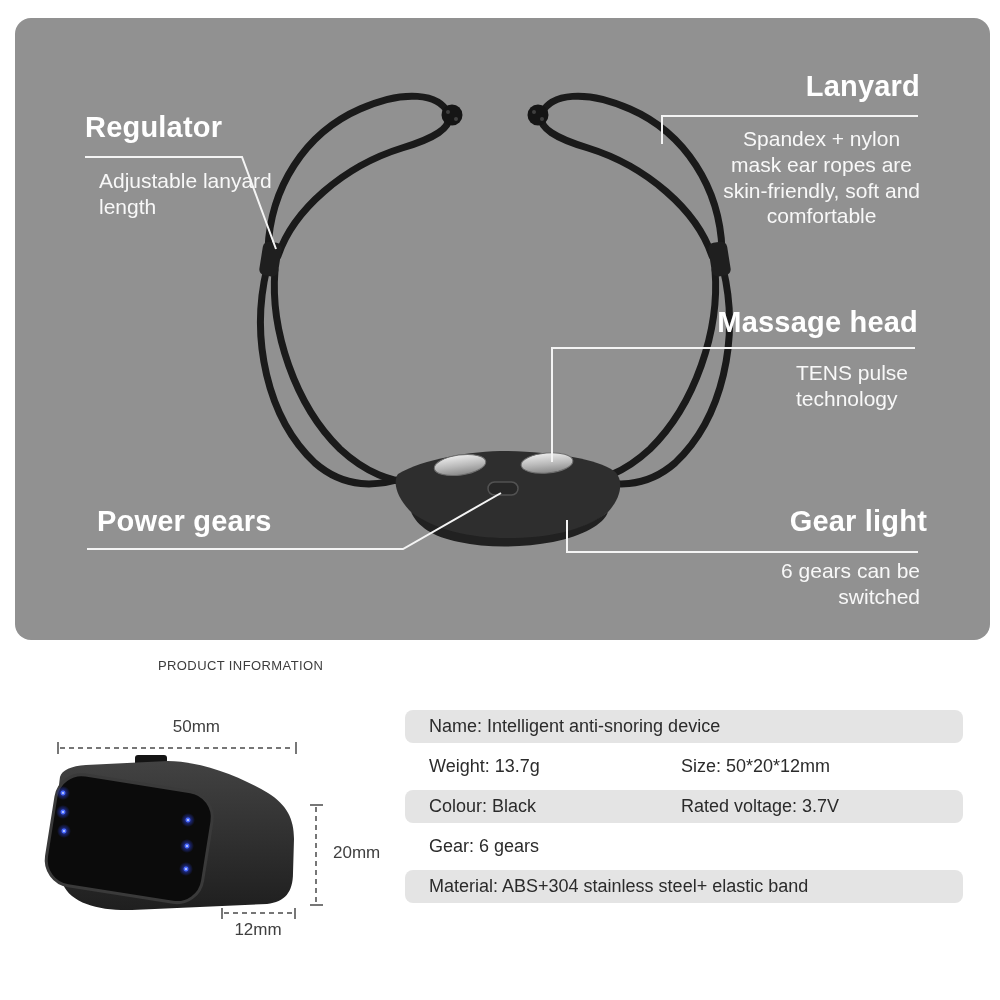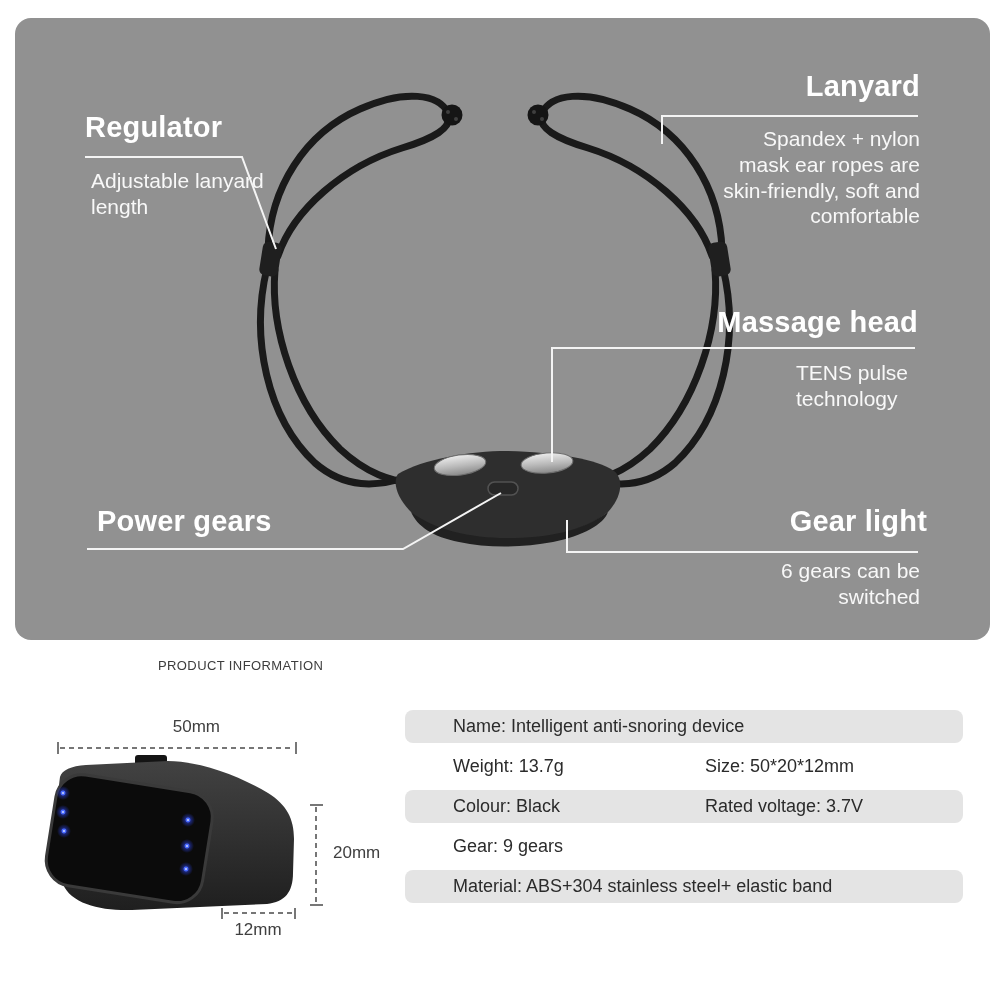--- a/index.html
+++ b/index.html
@@ -15,23 +15,23 @@
   .panel svg{position:absolute;left:0;top:0;}
   .callout-title{
     position:absolute;color:#ffffff;font-size:29px;font-weight:600;
     letter-spacing:.2px;white-space:nowrap;
   }
   .callout-desc{
     position:absolute;color:#f8f8f8;font-size:21px;line-height:1.23;
     white-space:pre-line;
   }
   .t-regulator{left:70px;top:93px;}
-  .d-regulator{left:76px;top:150px;}
+  .d-regulator{left:84px;top:150px;}
   .t-lanyard{right:70px;top:52px;text-align:right;}
-  .d-lanyard{right:70px;top:108px;text-align:right;}
+  .d-lanyard{right:70px;top:108px;text-align:center;}
   .t-massage{right:72px;top:288px;text-align:right;}
   .d-massage{right:82px;top:342px;}
   .t-power{left:82px;top:487px;}
   .d-power{left:83px;top:540px;}
   .t-gear{right:63px;top:487px;text-align:right;margin-left:30px;}
   .d-gear{right:70px;top:540px;text-align:right;}
 
   
   .section-title{
     position:absolute;left:112px;top:658px;font-size:13px;font-weight:400;
@@ -39,21 +39,21 @@
   }
   .photo-wrap{position:absolute;left:40px;top:715px;width:300px;height:235px;}
   .dim-label{position:absolute;font-size:17px;color:#3f3f3f;text-align:center;}
   .dim-50{left:140px;top:717px;width:80px;text-align:right;}
   .dim-20{left:333px;top:843px;}
   .dim-12{left:217px;top:920px;width:82px;text-align:center;}
 
   .spec-table{position:absolute;left:405px;top:710px;width:558px;}
   .spec-row{
     height:33px;border-radius:8px;display:flex;align-items:center;
-    padding-left:48px;margin-bottom:7px;font-size:18px;color:#2b2b2b;
+    padding-left:24px;margin-bottom:7px;font-size:18px;color:#2b2b2b;
   }
   .spec-row.shaded{background:#e4e4e4;}
   .spec-cell{white-space:nowrap;}
   .spec-cell.first{width:252px;flex:none;}
 </style>
 </head>
 <body>
 
 <div class="panel">
 
@@ -214,18 +214,18 @@
     </div>
     <div class="spec-row">
       <span class="spec-cell first">Weight: 13.7g</span>
       <span class="spec-cell">Size: 50*20*12mm</span>
     </div>
     <div class="spec-row shaded">
       <span class="spec-cell first">Colour: Black</span>
       <span class="spec-cell">Rated voltage: 3.7V</span>
     </div>
     <div class="spec-row">
-      <span class="spec-cell">Gear: 9 gears</span>
+      <span class="spec-cell">Gear: 6 gears</span>
     </div>
     <div class="spec-row shaded">
       <span class="spec-cell">Material: ABS+304 stainless steel+ elastic band</span>
     </div>
   </div>
 
 </body></html>

